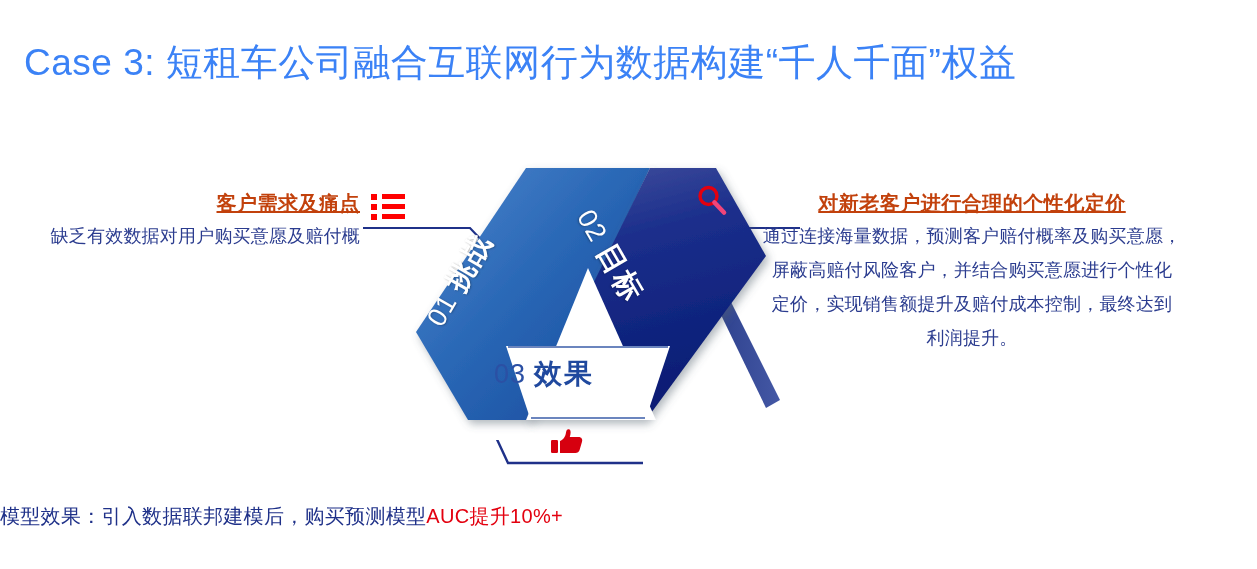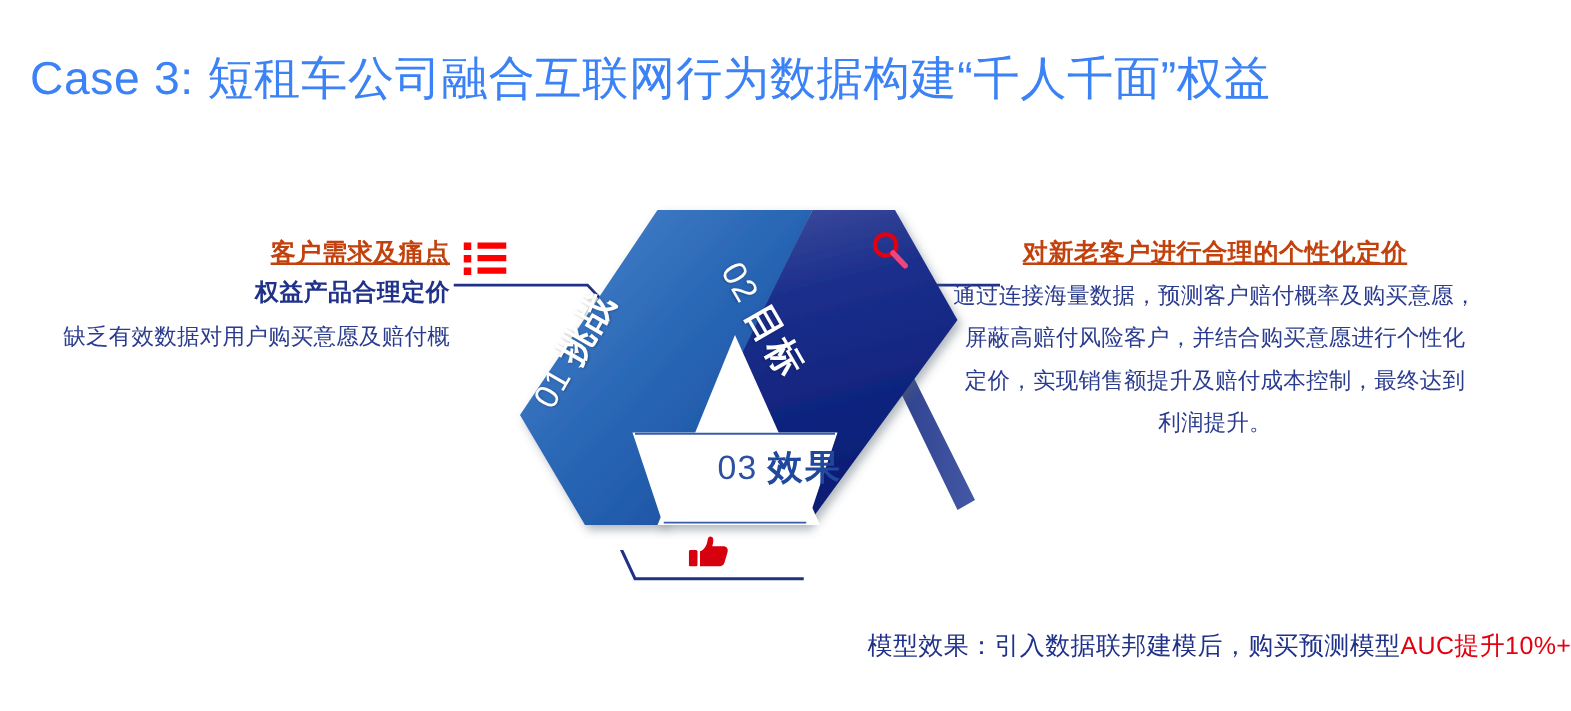--- a/index.html
+++ b/index.html
@@ -69,24 +69,24 @@
     transform-origin: left center;
   }
   #label-02 {
     left: 186px;
     top: 42px;
     transform: rotate(60deg);
     transform-origin: left center;
   }
   .result-label {
     position: absolute;
-    left: 126px;
+    left: 96px;
     top: 205px;
     width: 150px;
-    text-align: right;
+    text-align: left;
     white-space: nowrap;
     color: #2B50A4;
   }
   .result-label .num {
     font-size: 27px;
     font-weight: 400;
     letter-spacing: 1px;
   }
   .result-label .word {
     font-size: 28px;
@@ -189,21 +189,21 @@
     width: 34px;
     height: 30px;
   }
 
   
   .caption {
     position: absolute;
     left: 0;
     top: 503px;
     width: 1257px;
-    text-align: right;
+    text-align: left;
     font-size: 20px;
     letter-spacing: 0.3px;
     white-space: nowrap;
   }
   .caption .cap-blue { color: #1F3189; }
   .caption .cap-red  { color: #E3000F; }
 </style>
 </head>
 <body>
 
@@ -265,21 +265,20 @@
     <span class="num">02</span><span class="word">目标</span>
   </div>
 
   <div class="result-label">
     <span class="num">03</span><span class="word">效果</span>
   </div>
 </div>
 
 <div class="block-left">
   <div class="head-red">客户需求及痛点</div>
-  <div class="head-blue">权益产品合理定价</div>
   <div class="body-text">缺乏有效数据对用户购买意愿及赔付概</div>
 </div>
 
 <div class="icon-list">
   <div class="sq" style="top:1px"></div>
   <div class="ln" style="top:1px"></div>
   <div class="sq" style="top:11px"></div>
   <div class="ln" style="top:11px"></div>
   <div class="sq" style="top:21px"></div>
   <div class="ln" style="top:21px"></div>

